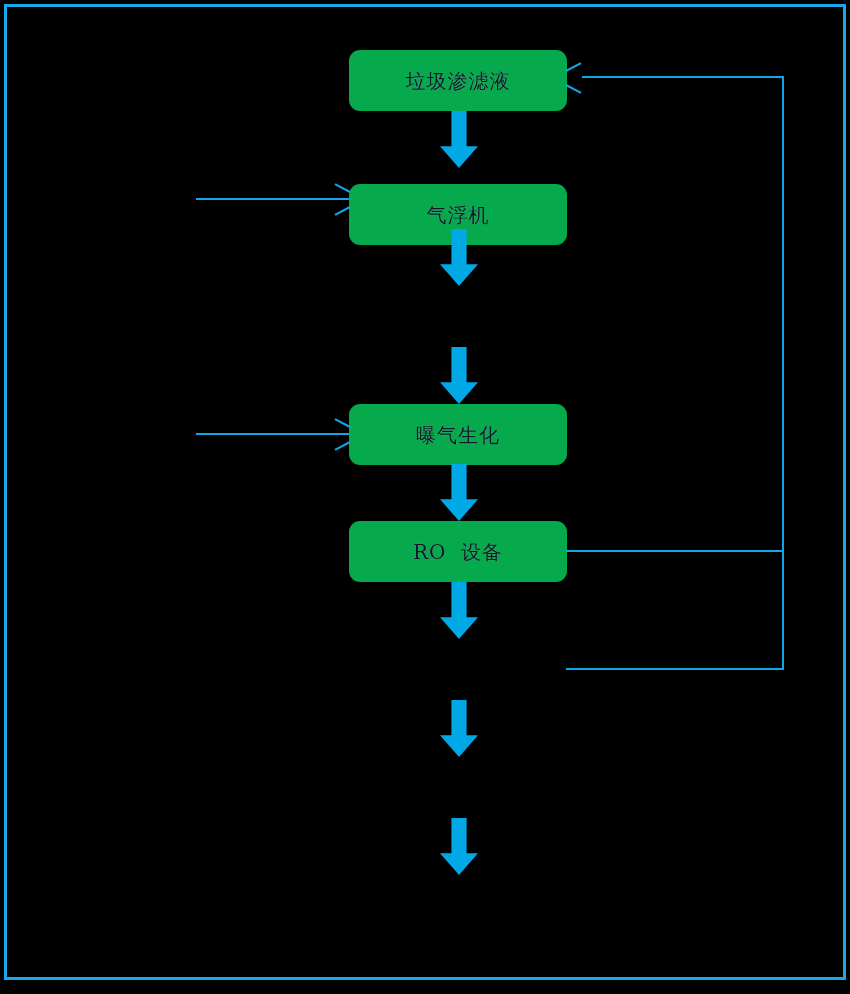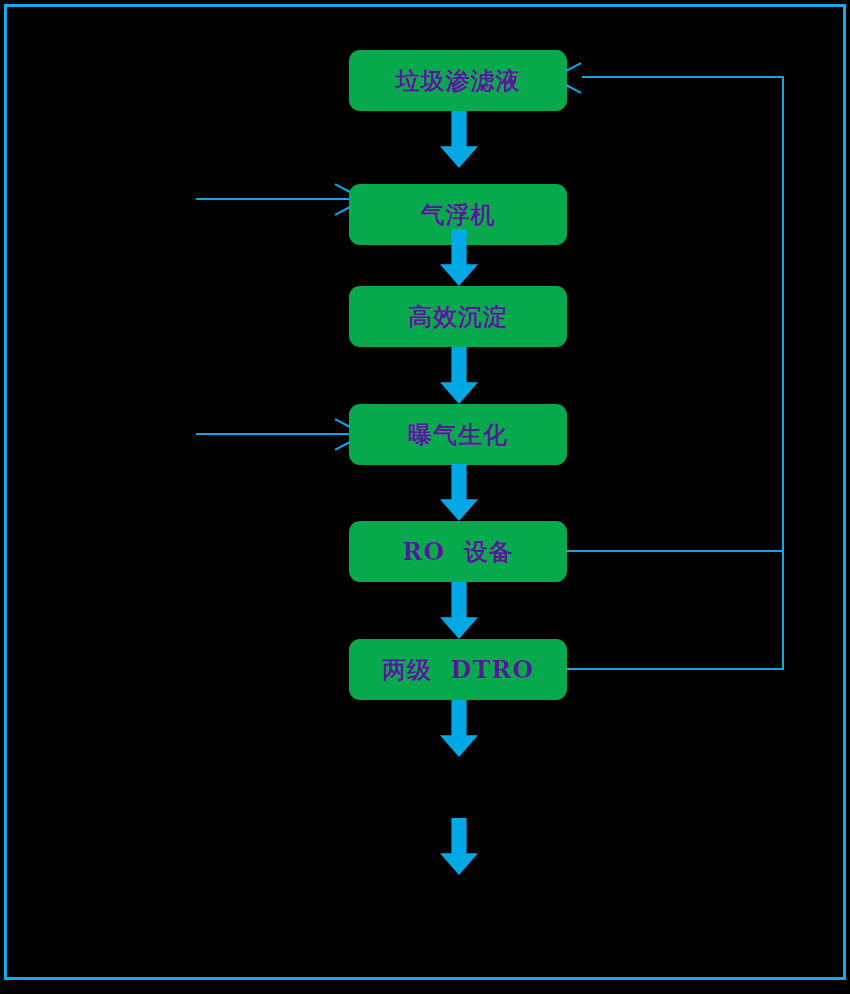--- a/index.html
+++ b/index.html
@@ -41,24 +41,24 @@
     width: 218px;
     height: 61px;
     background: #06A94C;
     border-radius: 11px;
     display: flex;
     align-items: center;
     justify-content: center;
     box-sizing: border-box;
   }
   .node .label {
-    color: #4c1d95;
+    color: #0f172a;
     font-family: "DejaVu Serif", "Liberation Serif", serif;
-    font-size: 24px;
-    font-weight: bold;
+    font-size: 20px;
+    font-weight: normal;
     letter-spacing: 1px;
     line-height: 1;
     white-space: pre;
     text-shadow: 0 0 1px rgba(255,255,255,0.35);
   }
 
   
   .blockarrow {
     position: absolute;
     left: 444px;
@@ -96,35 +96,29 @@
   <div id="frame"></div>
 
   <div class="node" style="top:50px">
     <span class="label">垃圾渗滤液</span>
   </div>
 
   <div class="node" style="top:184px">
     <span class="label">气浮机</span>
   </div>
 
-  <div class="node" style="top:286px">
-    <span class="label">高效沉淀</span>
-  </div>
 
   <div class="node" style="top:404px">
     <span class="label">曝气生化</span>
   </div>
 
   <div class="node" style="top:521px">
     <span class="label">RO  设备</span>
   </div>
 
-  <div class="node" style="top:639px">
-    <span class="label">两级  DTRO</span>
-  </div>
 
 
 
   <div class="blockarrow wide" style="top:111px"></div>
   <div class="blockarrow wide" style="top:229px"></div>
   <div class="blockarrow wide" style="top:347px"></div>
   <div class="blockarrow wide" style="top:464px"></div>
   <div class="blockarrow wide" style="top:582px"></div>
   <div class="blockarrow wide" style="top:700px"></div>
   <div class="blockarrow wide" style="top:818px"></div>

